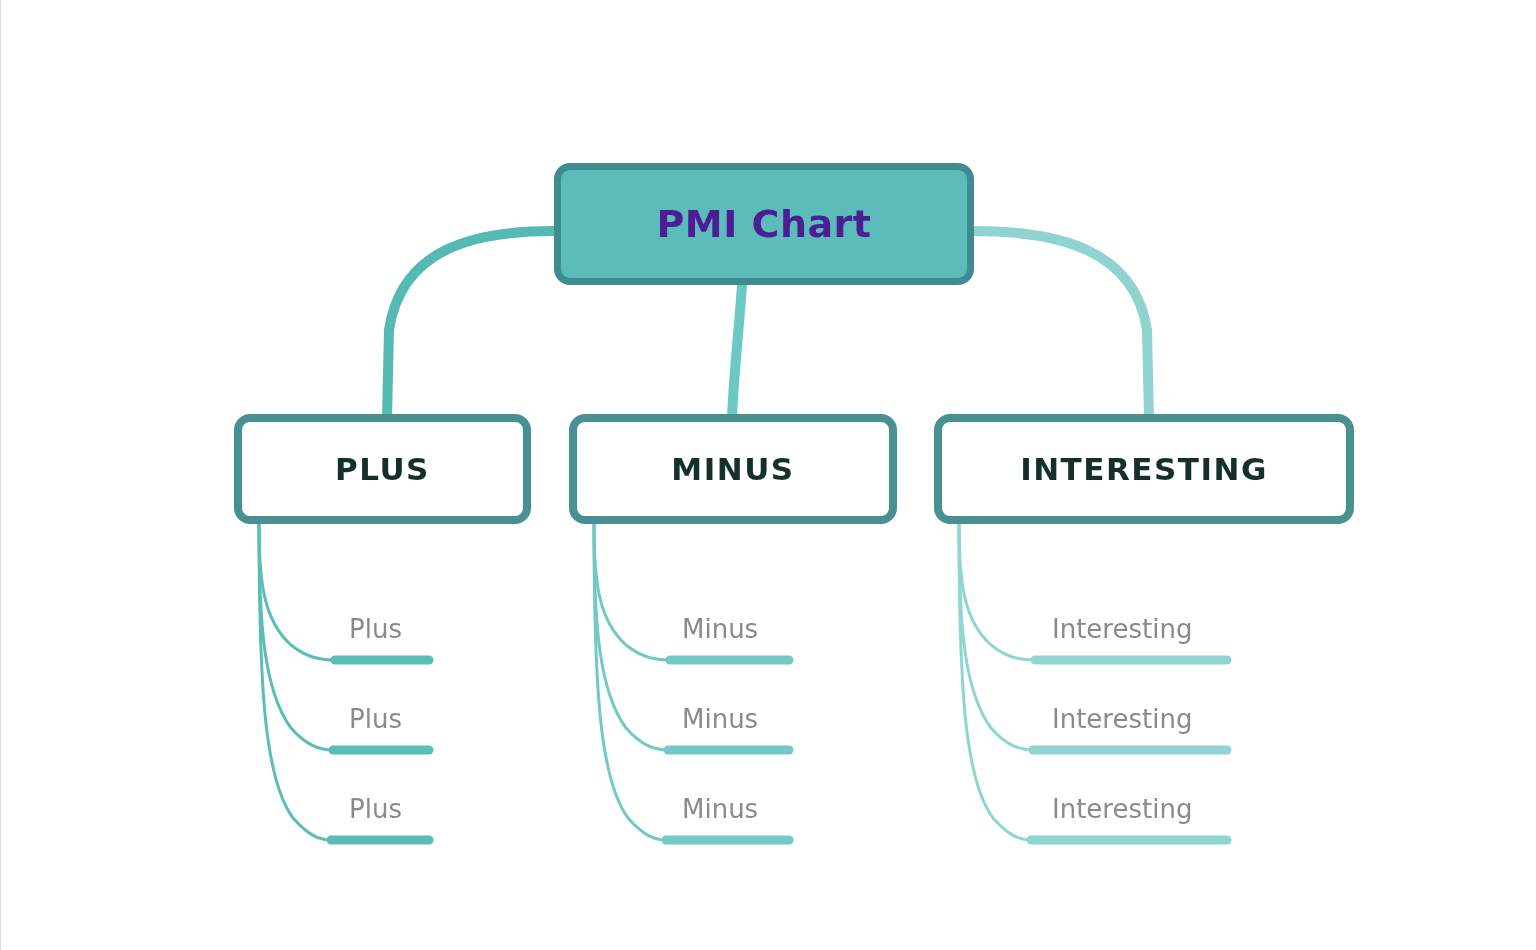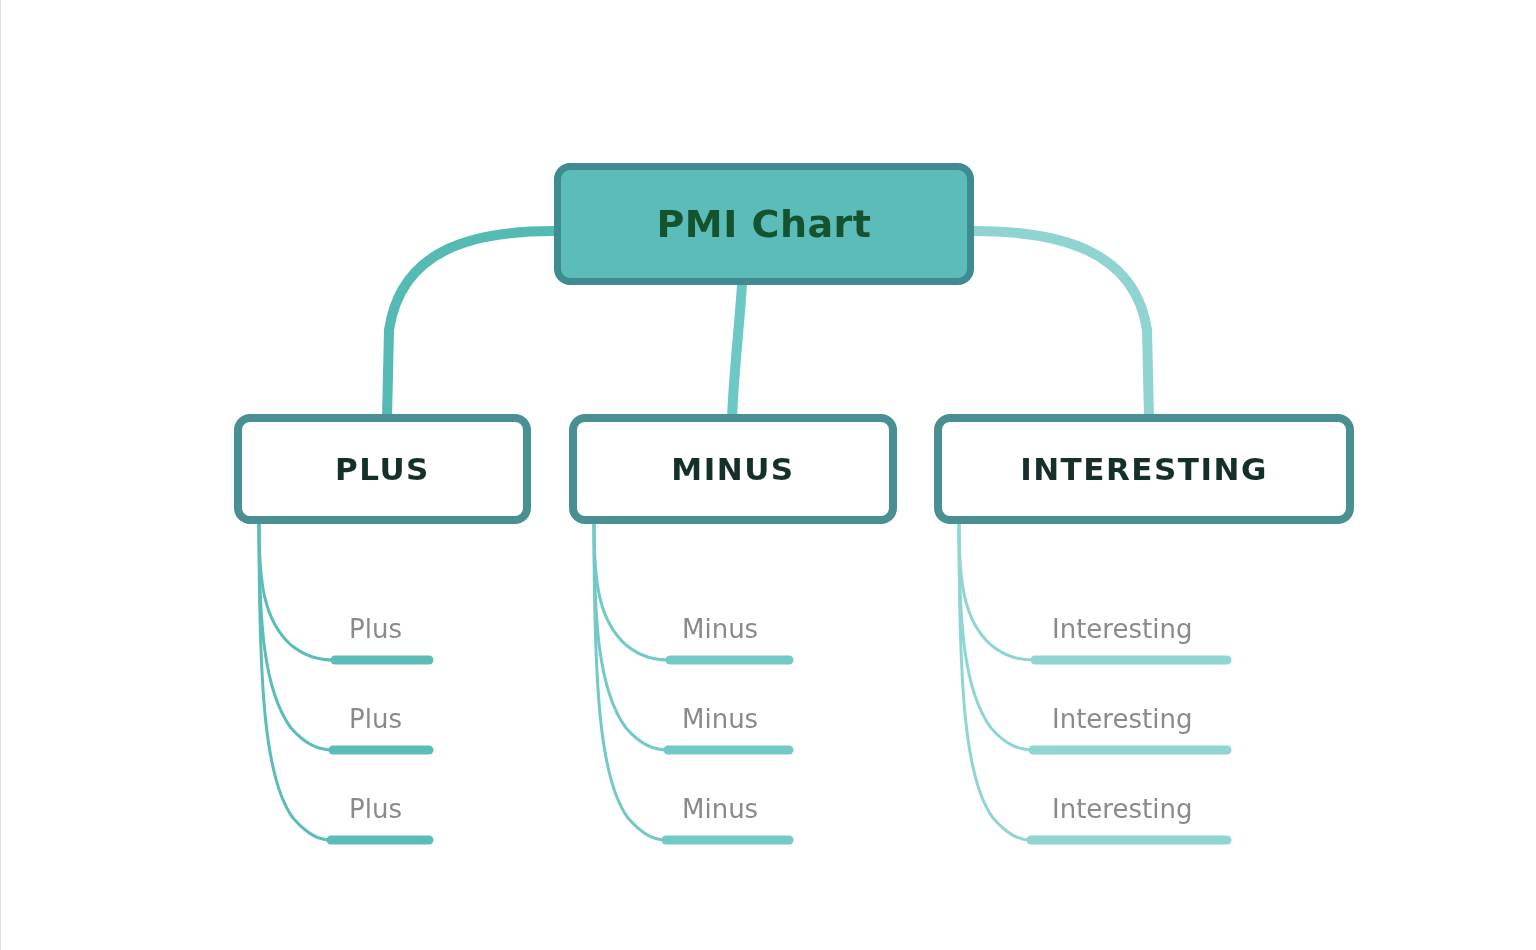--- a/index.html
+++ b/index.html
@@ -43,21 +43,21 @@
     top: 163px;
     width: 420px;
     height: 122px;
     background: #5CBCBA;
     border: 7px solid #3F8C90;
     border-radius: 16px;
   }
   .node-root .node-label {
     font-size: 38px;
     font-weight: bold;
-    color: #14532d;
+    color: #4c1d95;
     letter-spacing: 0.5px;
   }
   .node-branch {
     background: #ffffff;
     border: 8px solid #4A9093;
     border-radius: 16px;
     height: 110px;
     top: 414px;
   }
   .node-branch .node-label {

